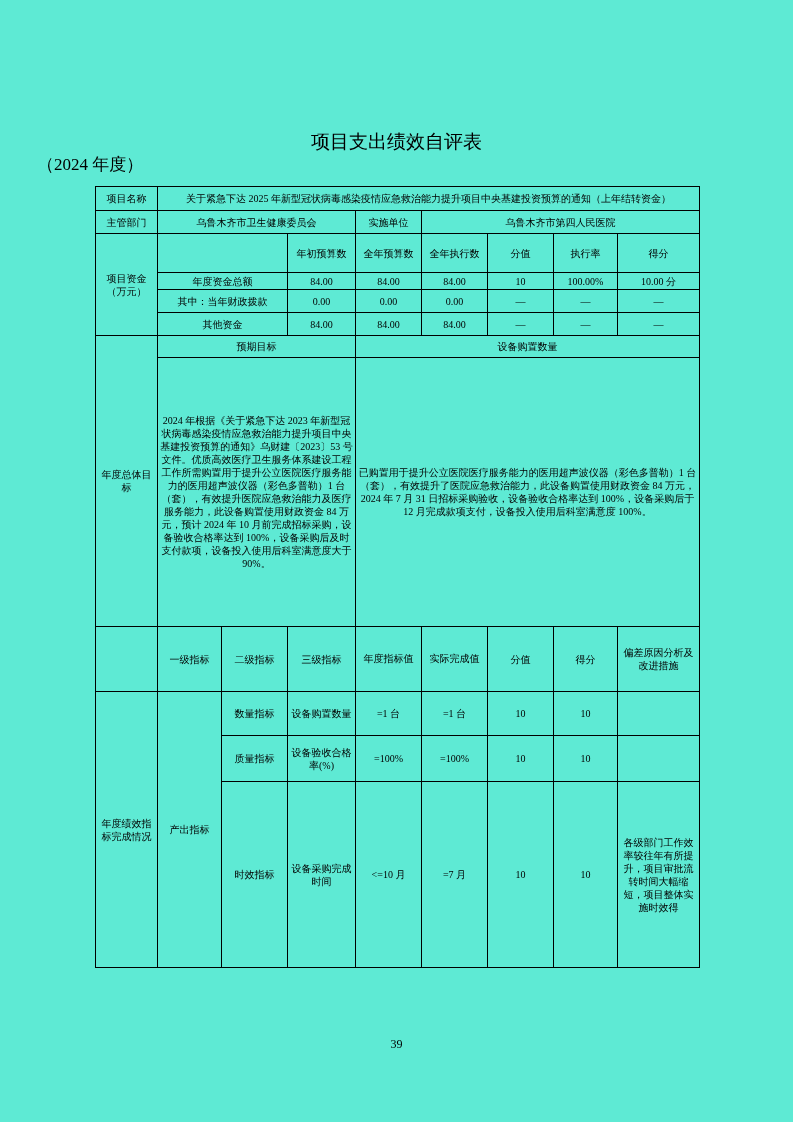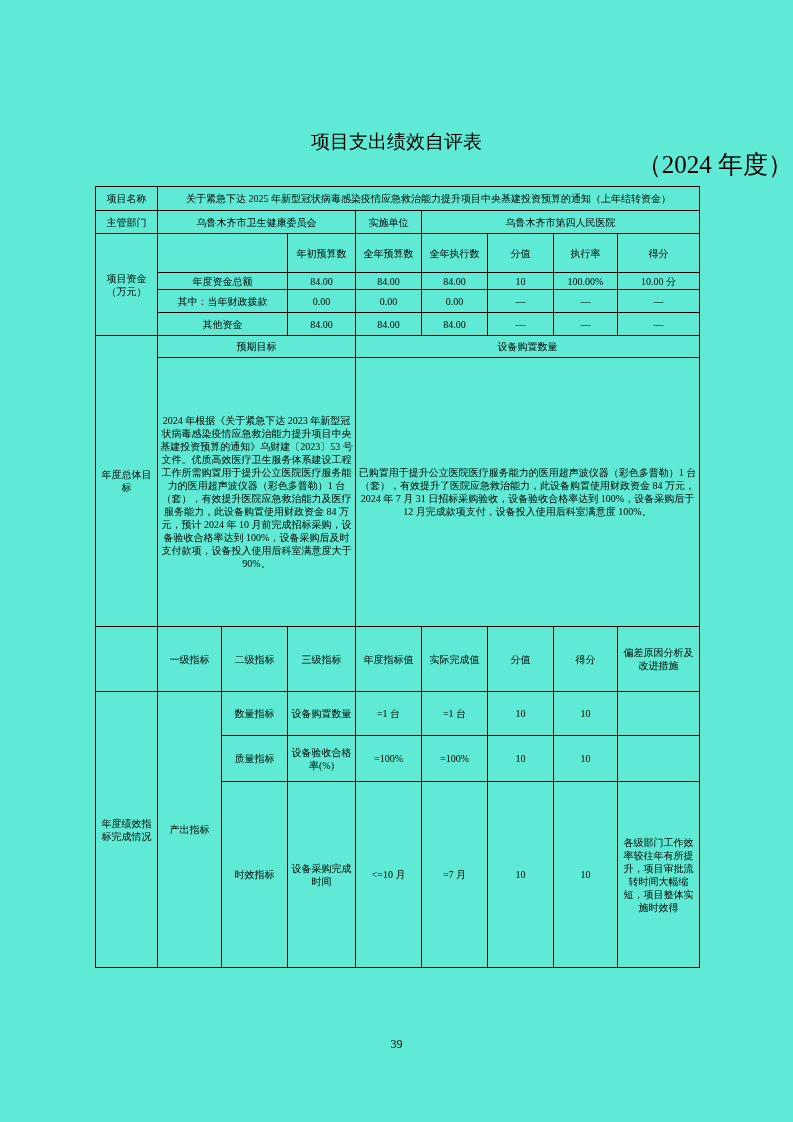--- a/index.html
+++ b/index.html
@@ -7,37 +7,37 @@
   .page {
     width: 793px; height: 1122px; background: #5eead4; color: #000;
     font-family: "Liberation Serif", "DejaVu Serif", serif;
     position: relative; overflow: hidden;
   }
   .doc-title {
     margin-top: 130px; text-align: center;
     font-size: 19px; line-height: 24px;
   }
   .doc-subtitle {
-    text-align: right; font-size: 25px; line-height: 22px;
+    text-align: left; font-size: 17px; line-height: 22px; margin-left: 37px;
   }
   table.eval {
     border-collapse: collapse; table-layout: fixed;
     width: 604px; margin: 10px 0 0 95px; border-radius: 30px;
   }
   .eval td {
     border: 1px solid #000;
     font-size: 10px; line-height: 13px;
     text-align: center; vertical-align: middle;
     padding: 1px 2px; overflow: hidden;
     word-break: break-word;
   }
   .c1pad  { padding: 1px 8px;  line-height: 15px; }   
   .hdr2   { padding: 1px 11px; line-height: 18px; }   
   .hdr3   { line-height: 19px; }                      
-  .hdr3w  { padding: 1px 11px; line-height: 19px; }   
+  .hdr3w  { padding: 1px 11px; line-height: 19px; font-family: Liberation Mono, monospace; }   
   .hdr3d  { padding: 1px 17px; line-height: 19px; }   
   .lvl3   { padding: 1px 11px; line-height: 16px; }
   .goal-exp {
     text-align: justify; vertical-align: top;
     padding: 5px 8px 0 9px; line-height: 20.7px;
   }
   .goal-act {
     text-align: justify; vertical-align: middle;
     padding: 2px 12px; line-height: 25px;
   }

